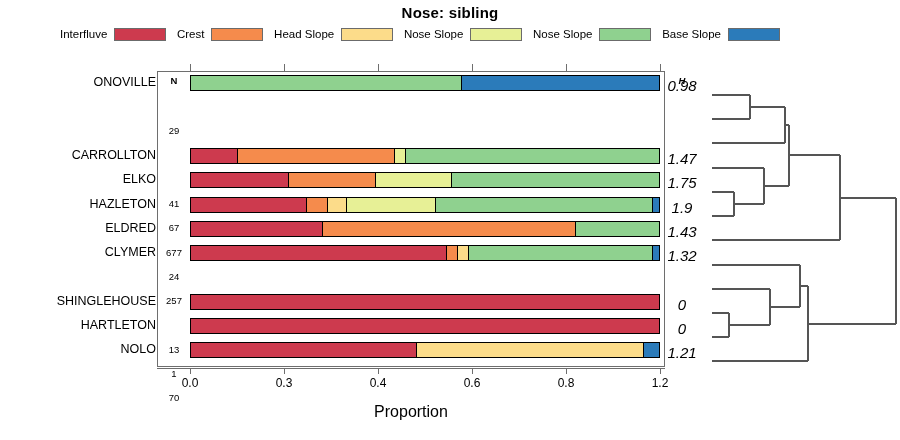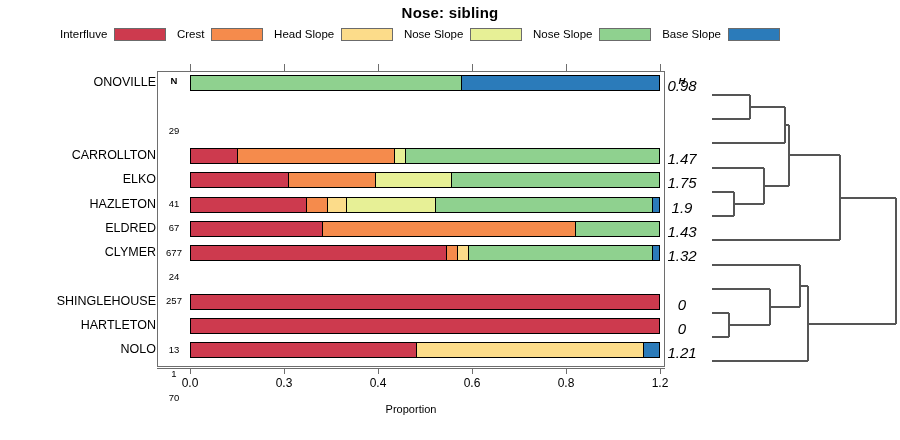--- a/index.html
+++ b/index.html
@@ -161,21 +161,21 @@
     width: 40px;
     margin-left: -20px;
     text-align: center;
     font-size: 12px;
   }
   .xlabel {
     position: absolute;
     left: 157px; top: 403px;
     width: 508px;
     text-align: center;
-    font-size: 11px;
+    font-size: 16px;
   }
 
   
   .dendro {
     position: absolute;
     left: 690px; top: 62px;
     width: 210px; height: 315px;
   }
 </style>
 </head>

